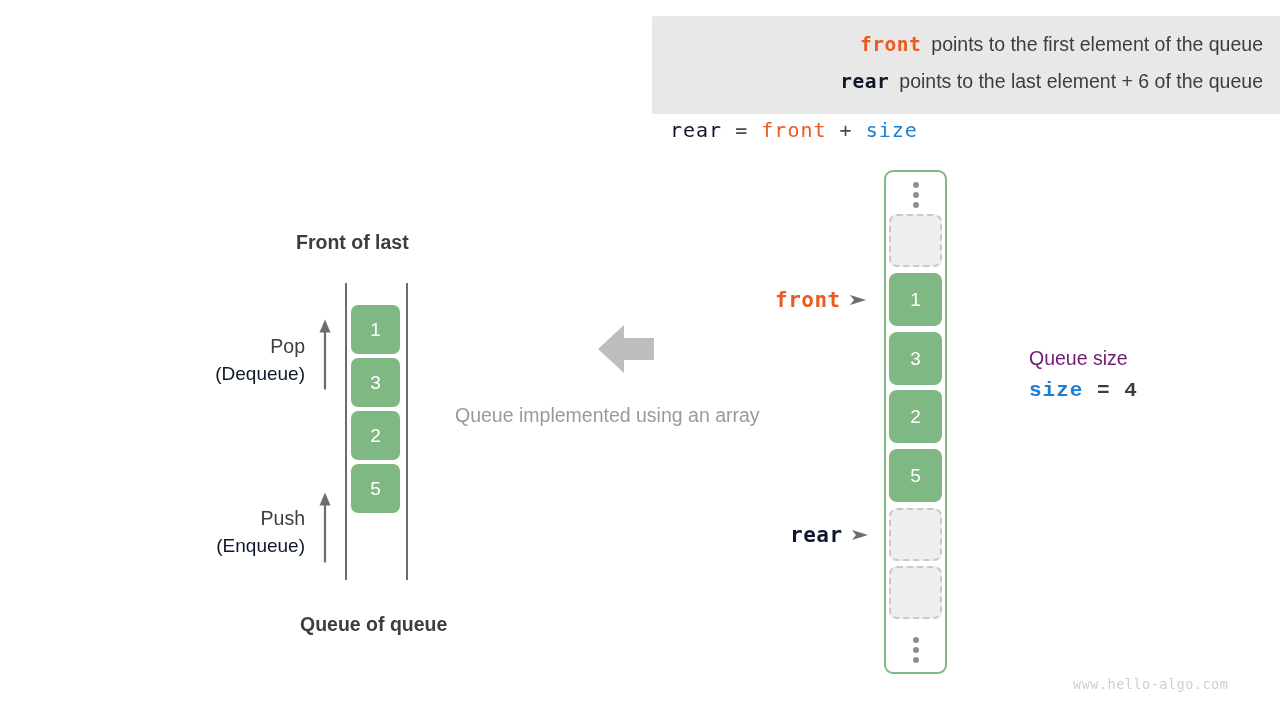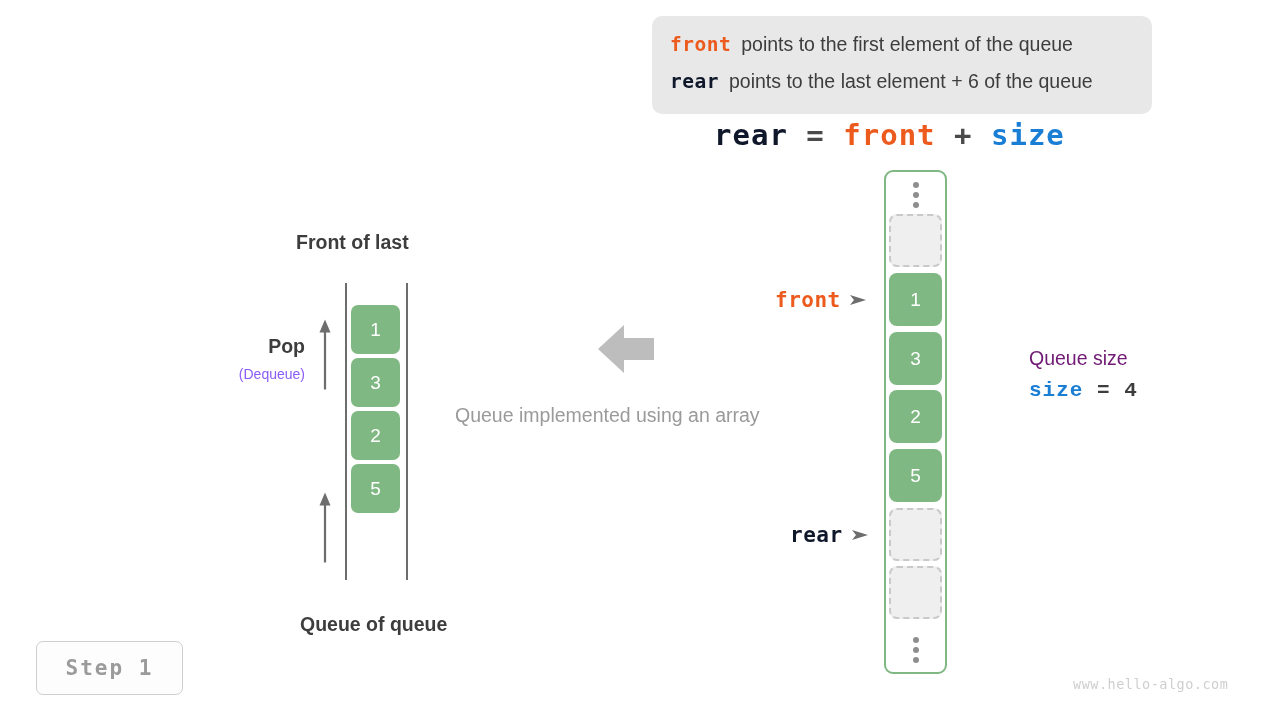--- a/index.html
+++ b/index.html
@@ -7,37 +7,37 @@
     width:1280px;height:720px;
     background:#ffffff;
     font-family:"Liberation Sans", sans-serif;
     overflow:hidden;
     position:relative;
   }
   .stage{position:absolute;left:0;top:0;width:1280px;height:720px;}
 
   
   .explain-box{
-    position:absolute;left:652px;top:16px;width:500px;height:98px;
-    background:#e8e8e8;border-radius:10px;
-    box-sizing:border-box;padding:10px 18px 0 18px;
+    position:absolute;left:652px;top:16px;width:629px;height:98px;
+    background:#e8e8e8;border-radius:2px;
+    box-sizing:border-box;padding:10px 18px 0 18px;text-align:right;
   }
   .explain-line{
     font-size:19.5px;color:#3d3d3d;line-height:37px;white-space:nowrap;
   }
   .mono{font-family:"DejaVu Sans Mono","Liberation Mono",monospace;font-weight:bold;letter-spacing:0.5px;}
   .kw-front{color:#ec5b1d;}
   .kw-rear{color:#0f172a;}
   .kw-size{color:#1a7fd4;}
   .gap{display:inline-block;width:10px;}
 
   .formula{
     position:absolute;left:670px;top:118px;
     font-family:"DejaVu Sans Mono","Liberation Mono",monospace;
-    font-weight:bold;font-size:29px;letter-spacing:1px;white-space:nowrap;margin-left:44px;
+    font-weight:normal;font-size:20px;letter-spacing:1px;white-space:nowrap;
   }
   .formula .op{color:#4a4a4a;}
 
   
   .lbl-front-queue{
     position:absolute;left:296px;top:231px;
     font-size:19.5px;font-weight:bold;color:#3d3d3d;white-space:nowrap;
   }
   .lbl-rear-queue{
     position:absolute;left:300px;top:613px;
@@ -55,22 +55,22 @@
     color:#ffffff;font-size:19px;
     display:flex;align-items:center;justify-content:center;
   }
 
   .op-arrow{
     position:absolute;width:14px;
   }
   .op-label{
     position:absolute;text-align:right;white-space:nowrap;
   }
-  .op-label .big{font-size:19.5px;font-weight:bold;color:#3d3d3d;display:block;line-height:27px;}
-  .op-label .small{font-size:14px;color:#8b5cf6;display:block;line-height:28px;}
+  .op-label .big{font-size:19.5px;font-weight:normal;color:#3d3d3d;display:block;line-height:27px;}
+  .op-label .small{font-size:19px;color:#0f172a;display:block;line-height:28px;}
 
   
   .center-arrow{position:absolute;left:598px;top:325px;}
   .center-caption{
     position:absolute;left:455px;top:404px;
     font-size:19.5px;color:#9a9a9a;white-space:nowrap;
   }
 
   
   .array-frame{
@@ -160,20 +160,24 @@
   </svg>
   <div class="op-label" style="left:90px;top:333px;width:215px">
     <span class="big">Pop</span>
     <span class="small">(Dequeue)</span>
   </div>
 
   <svg class="op-arrow" style="left:318px;top:489px" width="15" height="76" viewBox="0 0 15 76">
     <line x1="7.5" y1="76" x2="7.5" y2="12" stroke="#6d6d6d" stroke-width="2.4"></line>
     <polygon points="7.5,1 13.4,15 1.6,15" fill="#6d6d6d"></polygon>
   </svg>
+  <div class="op-label" style="left:90px;top:505px;width:215px">
+    <span class="big">Push</span>
+    <span class="small">(Enqueue)</span>
+  </div>
 
   <svg class="center-arrow" width="56" height="48" viewBox="0 0 56 48">
     <polygon points="0,24 26,0 26,13 56,13 56,35 26,35 26,48" fill="#bdbdbd"></polygon>
   </svg>
   <div class="center-caption">Queue implemented using an array</div>
 
   <div class="array-frame"></div>
 
   <div class="dots" style="top:182px">
       <i></i>
@@ -211,16 +215,15 @@
 
   <div class="size-block">
     <div class="size-title">Queue size</div>
     <div class="size-val">
       <span class="kw-size">size</span>
       <span class="op">=</span>
       <span class="op">4</span>
     </div>
   </div>
 
-  <div class="step-badge">Step  1</div>
   <div class="watermark">www.hello-algo.com</div>
 
 </div>
 
 </body></html>

